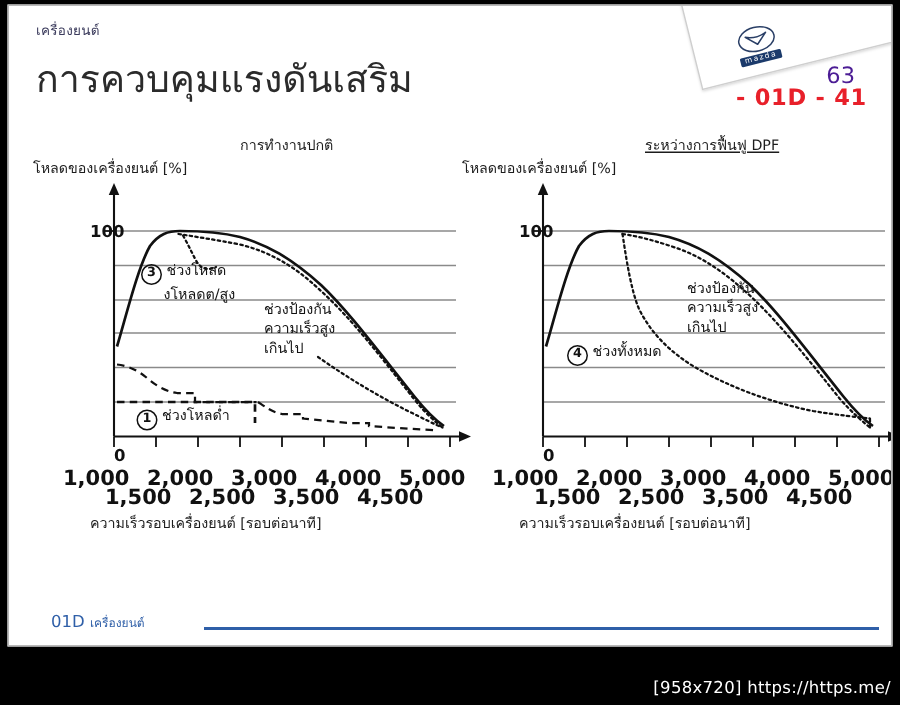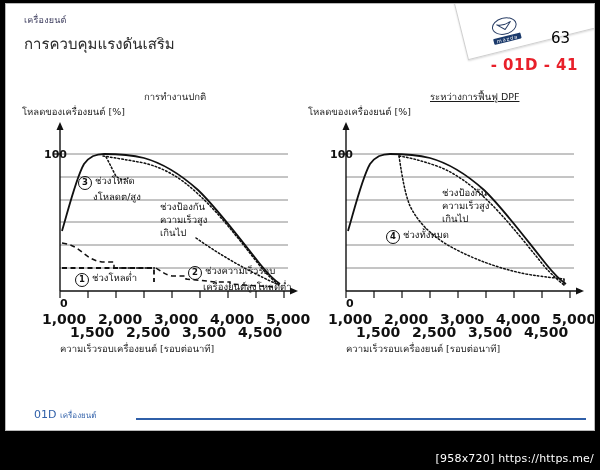--- a/index.html
+++ b/index.html
@@ -17,60 +17,60 @@
     box-sizing:border-box;
     overflow:hidden;
   }
   
   .hdr-label{
     position:absolute;left:18px;top:9px;
     font-size:9px;color:#3b3b5c;letter-spacing:.2px;
   }
   .title{
     position:absolute;left:18px;top:28px;
-    font-size:15px;color:#2b2b2b;font-weight:400;
+    font-size:25px;color:#2b2b2b;font-weight:400;
   }
   .logo-banner{
     position:absolute;left:452px;top:-26px;width:140px;height:64px;
     background:#ffffff;border:1px solid #cfcfcf;
     transform:rotate(-14deg);
     box-shadow:0 1px 2px rgba(0,0,0,.15);
   }
   .logo-wrap{
     position:absolute;left:478px;top:8px;width:42px;height:34px;
     display:flex;flex-direction:column;align-items:center;justify-content:center;
     transform:rotate(-14deg);
   }
   .logo-wrap svg{display:block;}
   .logo-word{
     font-size:5px;color:#ffffff;background:#1b3a6b;
     letter-spacing:1px;padding:0 3px;margin-top:1px;border-radius:1px;
     font-family:"DejaVu Sans",sans-serif;
   }
   .pg-num{
-    position:absolute;right:24px;top:25px;
-    font-size:15px;color:#000000;font-weight:400;
+    position:absolute;right:24px;top:37px;
+    font-size:15px;color:#4c1d95;font-weight:400;
   }
   .pg-code{
     position:absolute;right:16px;top:52px;
     font-size:15px;color:#e8202a;font-weight:bold;letter-spacing:.5px;
   }
   
   .chart{position:absolute;top:85px;}
   .chart.left{left:14px;}
   .chart.right{left:300px;}
   .chart-title{
     position:absolute;top:0;font-size:9.5px;color:#1c1c1c;white-space:nowrap;
   }
-  .chart.left .chart-title{left:124px;text-align:center;}
+  .chart.left .chart-title{left:140px;text-align:center;}
   .chart.right .chart-title{left:124px;text-decoration:underline;}
   .ylabel{
     position:absolute;top:15px;left:2px;font-size:9.5px;color:#1c1c1c;white-space:nowrap;
   }
-  .plotwrap{position:absolute;top:27px;left:0;width:280px;height:190px;}
+  .plotwrap{position:absolute;top:27px;left:16px;width:280px;height:190px;}
   .plotwrap svg{position:absolute;left:0;top:0;}
   .tick100{
     position:absolute;font-size:11px;color:#111;font-weight:bold;
     left:24px;top:32px;
   }
   .tick0{
     position:absolute;font-size:11px;color:#111;font-weight:bold;
     left:40px;top:181px;
   }
   .xticks{
@@ -194,24 +194,20 @@
       <div class="anno" style="left:140px;top:84px;">
         <span>ช่วงป้องกัน</span><br>
         <span>ความเร็วสูง</span><br>
         <span>เกินไป</span>
       </div>
 
       <div class="anno" style="left:55px;top:155px;">
         <span class="circnum">1</span><span>ช่วงโหลด่ำ</span>
       </div>
 
-      <div class="anno" style="left:168px;top:148px;">
-        <span class="circnum">2</span><span>ช่วงความเร็วรอบ</span><br>
-        <span style="margin-left:15px;">เครื่องยนต์สูงโหลดต่ำ</span>
-      </div>
     </div>
 
     <div class="xticks">
       <span class="xt row1" style="left:22px;">1,000</span>
       <span class="xt row2" style="left:50px;">1,500</span>
       <span class="xt row1" style="left:78px;">2,000</span>
       <span class="xt row2" style="left:106px;">2,500</span>
       <span class="xt row1" style="left:134px;">3,000</span>
       <span class="xt row2" style="left:162px;">3,500</span>
       <span class="xt row1" style="left:190px;">4,000</span>
@@ -269,21 +265,21 @@
 
       <div class="tick100">100</div>
       <div class="tick0">0</div>
 
       <div class="anno" style="left:136px;top:70px;">
         <span>ช่วงป้องกัน</span><br>
         <span>ความเร็วสูง</span><br>
         <span>เกินไป</span>
       </div>
 
-      <div class="anno" style="left:56px;top:112px;margin-left:24px;">
+      <div class="anno" style="left:56px;top:112px;">
         <span class="circnum">4</span><span>ช่วงทั้งหมด</span>
       </div>
     </div>
 
     <div class="xticks">
       <span class="xt row1" style="left:22px;">1,000</span>
       <span class="xt row2" style="left:50px;">1,500</span>
       <span class="xt row1" style="left:78px;">2,000</span>
       <span class="xt row2" style="left:106px;">2,500</span>
       <span class="xt row1" style="left:134px;">3,000</span>

